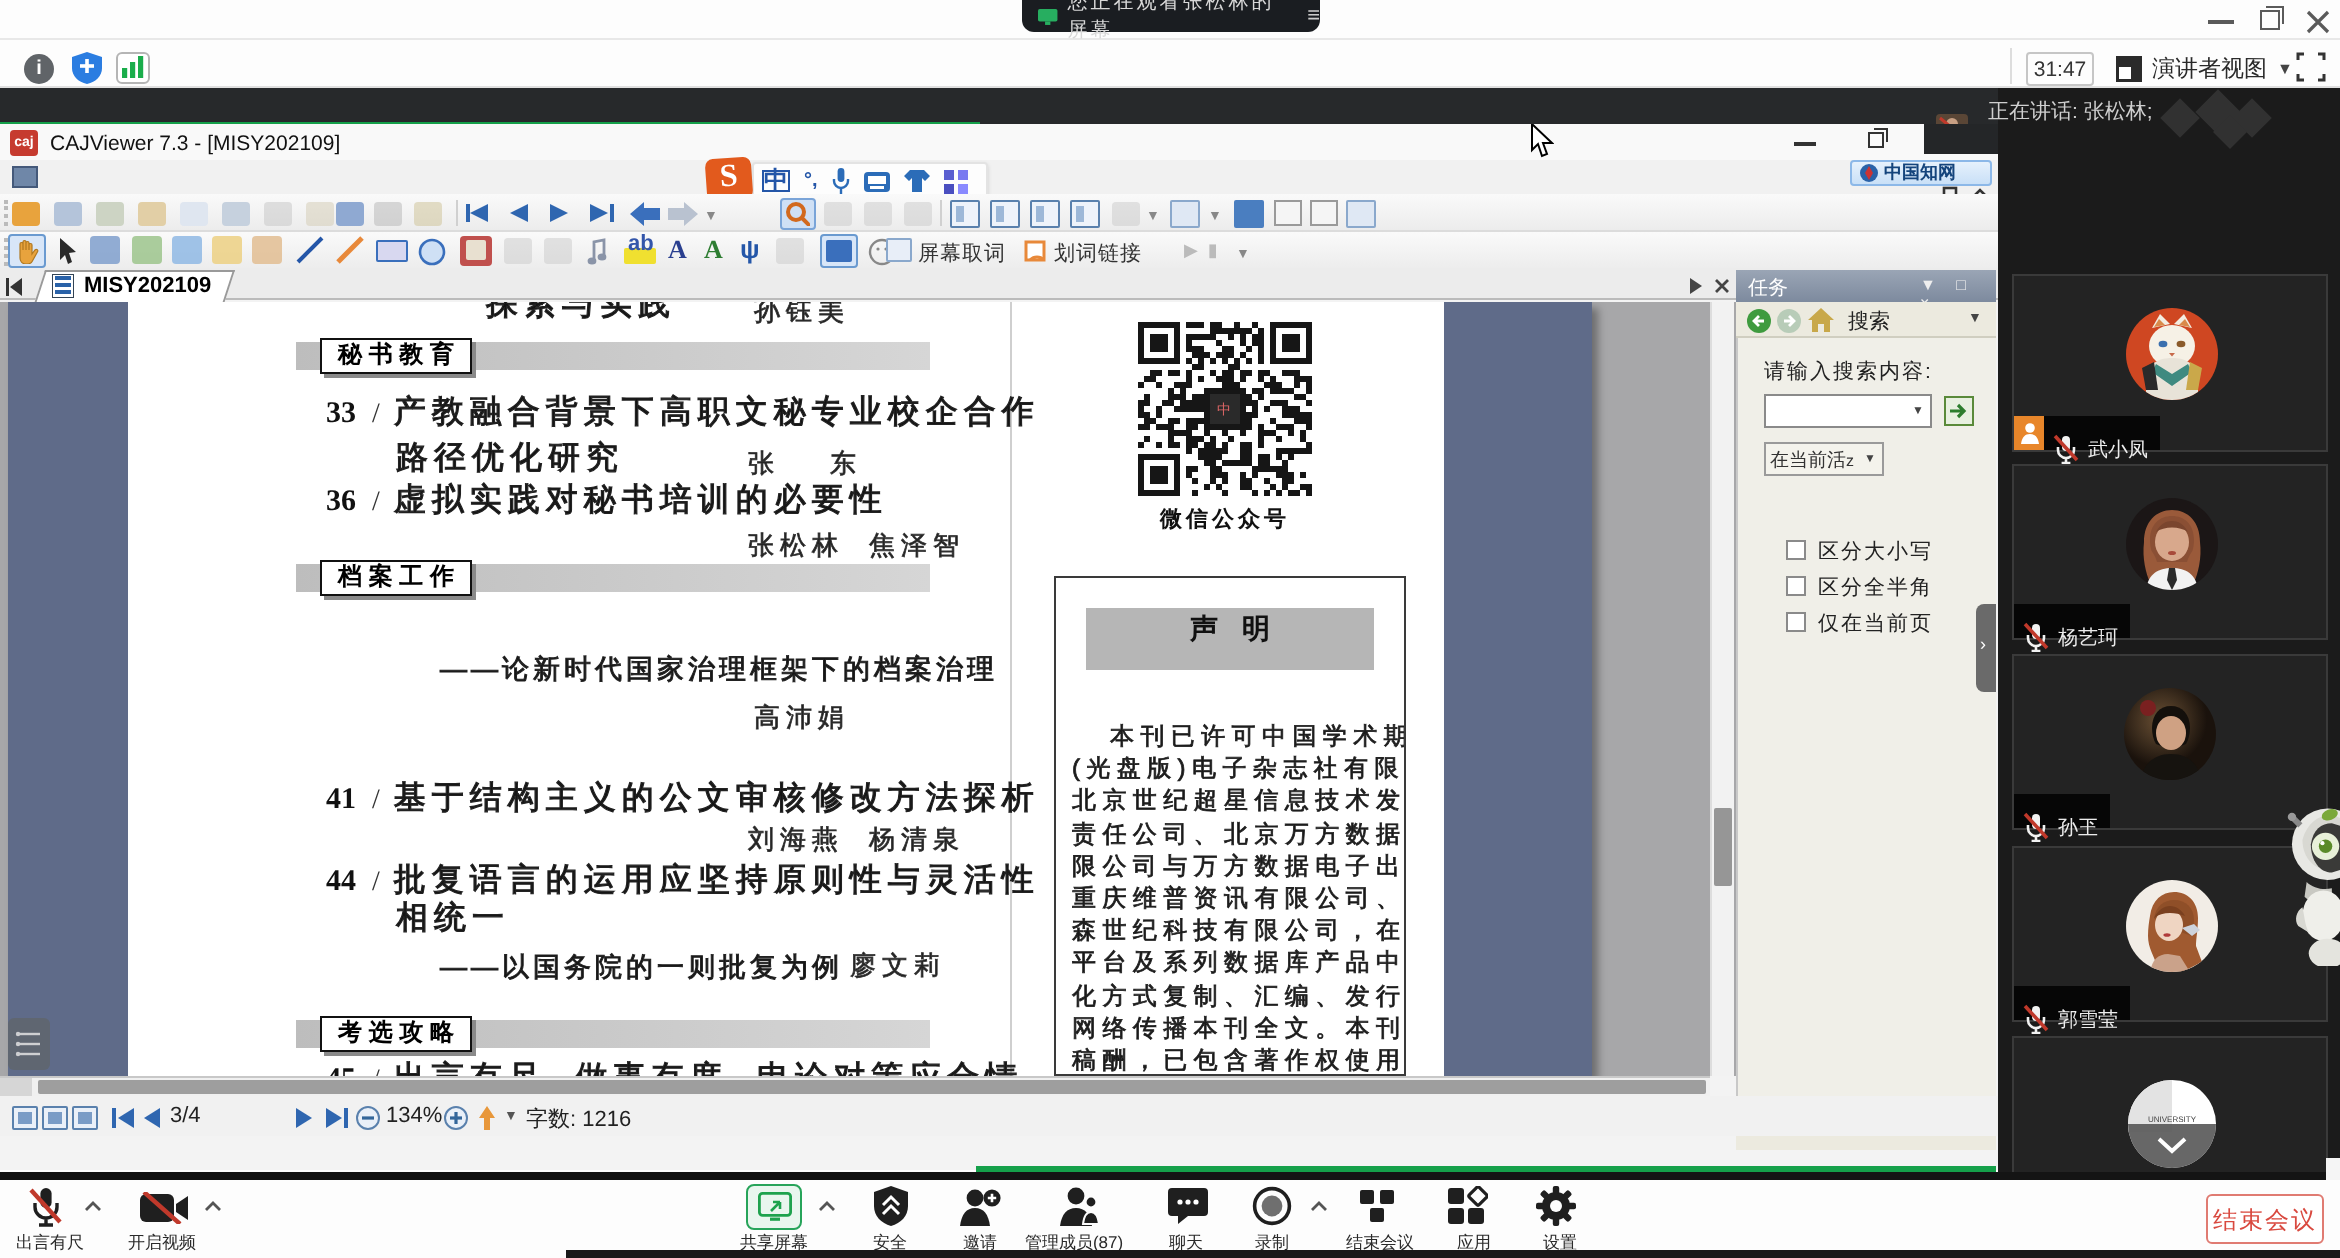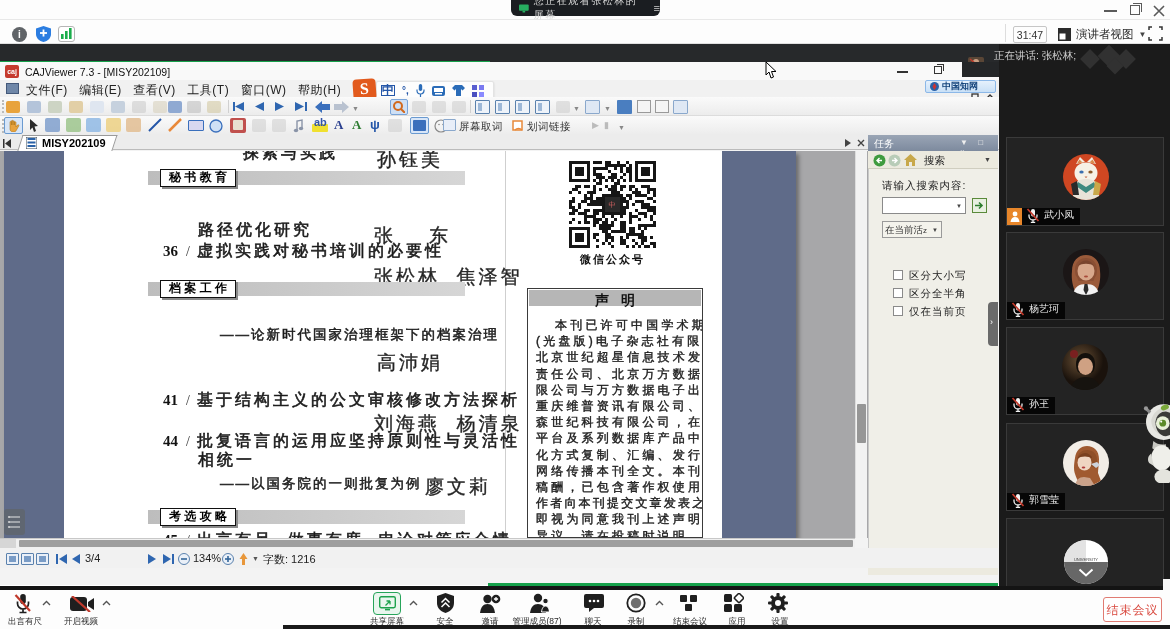--- a/index.html
+++ b/index.html
@@ -2,33 +2,33 @@
 <html><head><meta charset="utf-8">
 <style>
 *{margin:0;padding:0;box-sizing:border-box}
 html,body{width:1170px;height:629px;overflow:hidden}
 body{font-family:"Liberation Sans",sans-serif;position:relative;background:#fff}
 .abs{position:absolute}
 .flex{display:flex;align-items:center}
 svg{display:block}
 
 .toct{font-size:16px;letter-spacing:3px;color:#141414;white-space:nowrap;font-family:"Liberation Sans",sans-serif;line-height:17px;-webkit-text-stroke:0.6px #222}
-.tocn{font-size:19px;letter-spacing:3px;color:#222;white-space:nowrap;font-family:Liberation Sans, sans-serif;position:absolute;-webkit-text-stroke:0.4px #333}
+.tocn{font-size:13px;letter-spacing:3px;color:#222;white-space:nowrap;font-family:Liberation Serif, serif;position:absolute;-webkit-text-stroke:0.4px #333}
 .toce{white-space:nowrap}
 .toct2{font-size:13.5px;letter-spacing:2px;color:#161616;white-space:nowrap;font-family:"Liberation Sans",sans-serif;-webkit-text-stroke:0.5px #222}
 .num{font-size:15px;color:#111;font-family:"Liberation Serif",serif;font-weight:bold}
 .sl{font-size:14px;color:#333;margin:0 7px 0 8px;font-family:"Liberation Serif",serif}
 .sec{position:absolute;left:148px;width:317px;height:14px;background:linear-gradient(90deg,#bdbdbd,#d6d6d6)}
 .secbox{position:absolute;left:12px;top:-2.5px;width:76px;height:18px;background:#fff;border:1.5px solid #111;font-size:12px;font-weight:bold;color:#000;text-align:center;line-height:15px;box-shadow:2px 2px 0 #8a8a8a}
 .smline{position:absolute;left:8px;font-size:12px;letter-spacing:3.2px;color:#1a1a1a;white-space:nowrap;font-family:"Liberation Sans",sans-serif;-webkit-text-stroke:0.4px #222}
 
 .blab{position:absolute;font-size:8.5px;color:#2a2a2a;white-space:nowrap;transform:translateX(-50%)}
 
 .tile{position:absolute;left:7px;width:158px;background:#232323;border:1px solid #3a3a3a}
-.tlabel{position:absolute;left:0;bottom:0;height:17px;background:rgba(0,0,0,.82);display:flex;align-items:flex-start;padding:0 6px 0 4px}
+.tlabel{position:absolute;left:0;bottom:0;height:17px;background:rgba(0,0,0,.82);display:flex;align-items:center;padding:16px 6px 0 4px}
 .tname{color:#ececec;font-size:10px;margin-left:4px;white-space:nowrap}
 </style>
 </head>
 <body>
 
 <div class="abs" style="left:0;top:0;width:1170px;height:44px;background:#fdfdfd;border-bottom:1px solid #e0e0e0"></div>
 <div class="abs" style="left:0;top:19px;width:1170px;height:1px;background:#e8e8e8"></div>
 
 <div class="abs flex" style="left:511px;top:0;width:149px;height:16px;background:#1a1d21;border-radius:0 0 6px 6px;padding-left:8px">
   <svg width="11" height="9" viewBox="0 0 11 9">
@@ -96,21 +96,20 @@
 
   <div class="abs" style="left:765px;top:0px">
     <svg width="12" height="17" viewBox="0 0 12 17">
         <path d="M1 0l0 13 3-3 2 6 2.5-1-2-5.5 4.5 0z" fill="#fff" stroke="#000" stroke-width="1"></path>
       </svg>
   </div>
   <div class="abs" style="left:962px;top:0;width:37px;height:14.5px;background:#242628;z-index:2"></div>
 
   <div class="abs" style="left:0;top:18px;width:999px;height:17px;background:#f1f1f1"></div>
   <div class="abs" style="left:6px;top:21px;width:13px;height:11px;background:#6f87a8;border:1px solid #44597a"></div>
-  <div class="abs" style="left:26px;top:20px;font-size:12px;color:#222;letter-spacing:0.5px">文件(F)&nbsp;&nbsp;&nbsp;编辑(E)&nbsp;&nbsp;&nbsp;查看(V)&nbsp;&nbsp;&nbsp;工具(T)&nbsp;&nbsp;&nbsp;窗口(W)&nbsp;&nbsp;&nbsp;帮助(H)</div>
 
   <div class="abs" style="left:376px;top:19px;width:118px;height:19px;background:#fdfdfd;border:1px solid #e3e3e3;border-radius:2px;box-shadow:0 1px 2px rgba(0,0,0,.15)"></div>
   <div class="abs" style="left:353px;top:17px;width:23px;height:21px;background:#e25a1d;border-radius:4px;transform:rotate(-4deg)">
     <div style="color:#fff;font-size:16px;font-weight:bold;text-align:center;line-height:20px;font-family:'Liberation Serif',serif">S</div>
   </div>
   <div class="abs flex" style="left:381px;top:20px;height:17px;color:#2456a8;font-weight:bold">
     <span style="font-size:12px;border:1.5px solid #2456a8;line-height:9px;height:11px;margin-right:7px">中</span>
     <span style="font-size:10px;margin-right:7px">°,</span>
     <svg width="9" height="13" viewBox="0 0 9 13" style="margin-right:7px">
         <rect x="2.8" y="0" width="3.4" height="7" rx="1.7" fill="#2b6cb8"></rect>
@@ -294,20 +293,21 @@
     <div class="abs" style="left:4px;top:0;width:60px;height:387px;background:#5f6b89"></div>
     <div class="abs" style="left:722px;top:0;width:74px;height:387px;background:#5f6b89"></div>
     <div class="abs" style="left:505px;top:0;width:1px;height:387px;background:#cfcfcf"></div>
 
     <div class="abs toct" style="left:243px;top:-7px">探索与实践</div>
     <div class="abs tocn" style="left:377px;top:-4px">孙钰美</div>
 
     <div class="sec" style="top:20px">
         <span class="secbox">秘&nbsp;书&nbsp;教&nbsp;育</span>
       </div>
+    <div class="abs toce" style="left:163px;top:47px"><span class="num">33</span><span class="sl">/</span><span class="toct">产教融合背景下高职文秘专业校企合作</span></div>
     <div class="abs toct" style="left:198px;top:70px">路径优化研究</div>
     <div class="abs tocn" style="left:374px;top:72px">张&nbsp;&nbsp;&nbsp;&nbsp;东</div>
     <div class="abs toce" style="left:163px;top:91px"><span class="num">36</span><span class="sl">/</span><span class="toct">虚拟实践对秘书培训的必要性</span></div>
     <div class="abs tocn" style="left:374px;top:113px">张松林&nbsp;&nbsp;焦泽智</div>
 
     <div class="sec" style="top:131px">
         <span class="secbox">档&nbsp;案&nbsp;工&nbsp;作</span>
       </div>
     <div class="abs toct2" style="left:220px;top:175px">——论新时代国家治理框架下的档案治理</div>
     <div class="abs tocn" style="left:377px;top:199px">高沛娟</div>
@@ -766,21 +766,21 @@
             <rect x="78" y="84" width="3" height="3"></rect>
             <rect x="84" y="84" width="3" height="3"></rect>
           </g>
           <rect x="36" y="36" width="15" height="15" fill="#2a2a2a"></rect>
           <text x="43" y="46" font-size="7" fill="#d66" text-anchor="middle" font-family="Liberation Sans">中</text>
         </svg>
       </div>
     <div class="abs" style="left:569px;top:101px;width:87px;text-align:center;font-size:11px;letter-spacing:2px;color:#111;font-weight:bold">微信公众号</div>
 
     <div class="abs" style="left:527px;top:137px;width:176px;height:250px;border:1.5px solid #3a3a3a;background:#fff;overflow:hidden">
-      <div style="margin:1px;height:16px;background:#b6b6b6;text-align:center;font-size:14px;font-weight:bold;color:#111;line-height:20px;letter-spacing:12px;text-indent:12px">声明</div>
+      <div style="margin:15px;height:31px;background:#b6b6b6;text-align:center;font-size:14px;font-weight:bold;color:#111;line-height:20px;letter-spacing:12px;text-indent:12px">声明</div>
       <div id="sm" style="position:relative">
         <div class="smline" style="top:10px;left:27px">本刊已许可中国学术期刊</div>
         <div class="smline" style="top:26.2px">(光盘版)电子杂志社有限公司、</div>
         <div class="smline" style="top:42.4px">北京世纪超星信息技术发展有限</div>
         <div class="smline" style="top:58.6px">责任公司、北京万方数据股份有</div>
         <div class="smline" style="top:74.8px">限公司与万方数据电子出版社、</div>
         <div class="smline" style="top:91px">重庆维普资讯有限公司、武汉鼎</div>
         <div class="smline" style="top:107.2px">森世纪科技有限公司，在其网络</div>
         <div class="smline" style="top:123.4px">平台及系列数据库产品中以数字</div>
         <div class="smline" style="top:139.6px">化方式复制、汇编、发行、信息</div>

